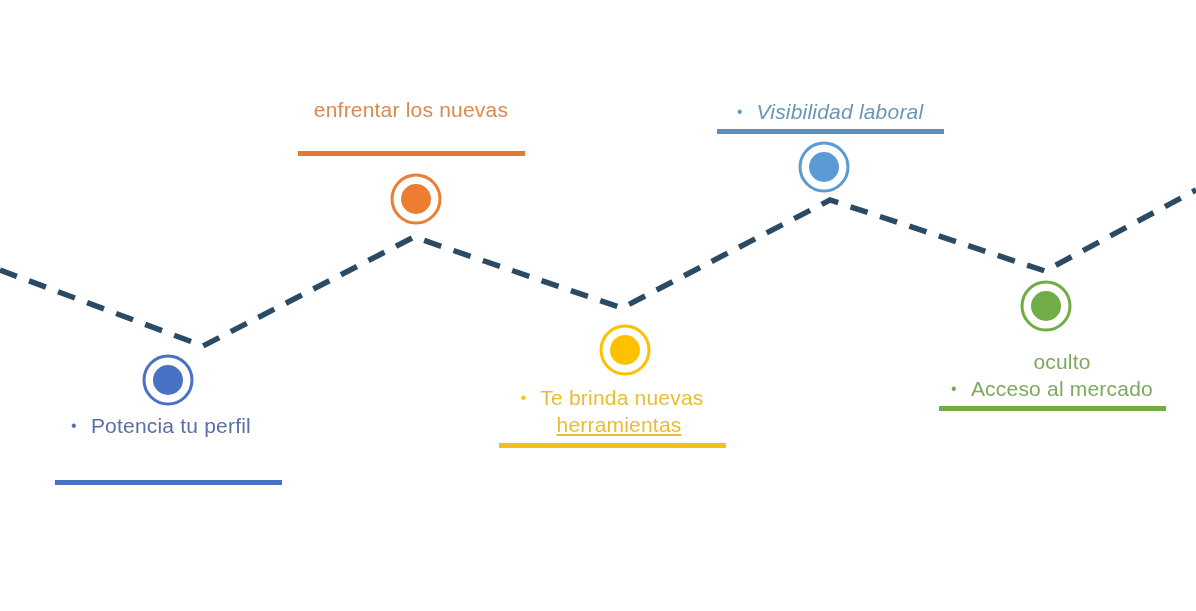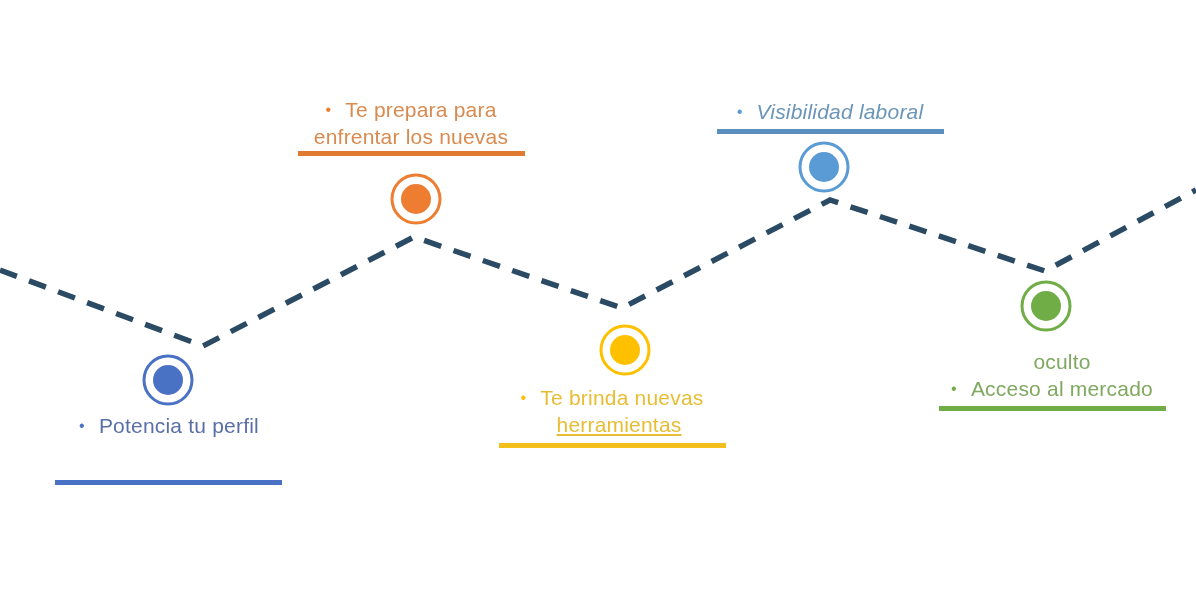--- a/index.html
+++ b/index.html
@@ -59,31 +59,28 @@
   <g>
     <circle class="ring" cx="824" cy="167" r="24" fill="#ffffff" stroke-width="3" stroke="#5b9bd5"></circle>
     <circle class="dot" cx="824" cy="167" r="15" fill="#5b9bd5"></circle>
   </g>
   <g>
     <circle class="ring" cx="1046" cy="306" r="24" fill="#ffffff" stroke-width="3" stroke="#70ad47"></circle>
     <circle class="dot" cx="1046" cy="306" r="15" fill="#70ad47"></circle>
   </g>
 </svg>
 
-<div class="label" style="left: 56px; top: 412px; width: 226px; color: rgb(90, 111, 168); text-align: center;">
+<div class="label" style="left: 48px; top: 412px; width: 226px; color: rgb(90, 111, 168); text-align: center;">
   <div>
     <span class="bullet" style="color: rgb(74, 114, 196);">•</span><span>Potencia tu perfil</span>
   </div>
 </div>
 <div class="underline" style="left: 55px; top: 480px; width: 227px; background: rgb(74, 114, 196);"></div>
 
 <div class="label" style="left: 296px; top: 96px; width: 230px; color: rgb(217, 138, 78);">
-  <div>
-    <span class="bullet" style="color: rgb(237, 125, 49);">•</span><span>Te prepara para</span>
-  </div>
   <div>enfrentar los nuevas</div>
 </div>
 <div class="underline" style="left: 298px; top: 151px; width: 227px; background: rgb(224, 122, 48);"></div>
 
 <div class="label" style="left: 498px; top: 384px; width: 228px; color: rgb(232, 189, 52);">
   <div>
     <span class="bullet" style="color: rgb(255, 192, 0);">•</span><span>Te brinda nuevas</span>
   </div>
   <div style="padding-left:14px;text-decoration:underline;">herramientas</div>
 </div>

